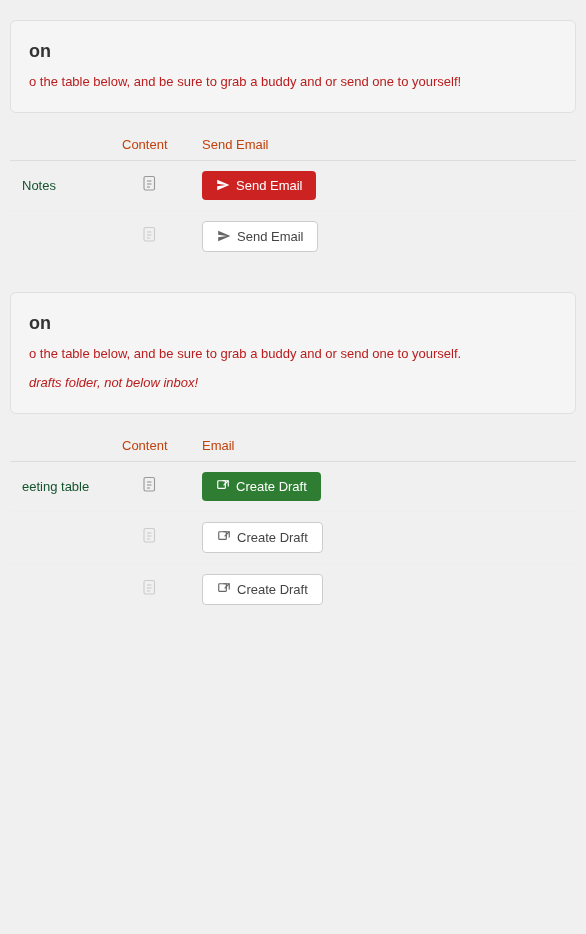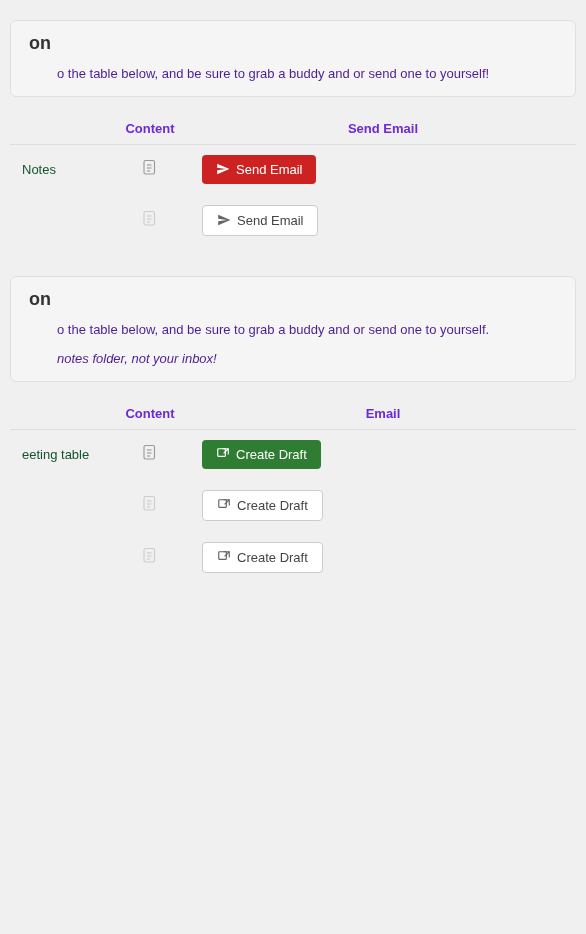--- a/index.html
+++ b/index.html
@@ -10,55 +10,54 @@
       color: #333;
       width: 586px;
       min-height: 934px;
     }
 
     .section-card {
       background: #f5f5f5;
       border: 1px solid #e0e0e0;
       border-radius: 6px;
       margin: 20px 10px 16px 10px;
-      padding: 12px 18px;
+      padding: 20px 18px;
     }
 
     .section-title {
       font-size: 18px;
       font-weight: 700;
       margin-bottom: 10px;
     }
 
     .section-desc {
       font-size: 13px;
-      color: #4c1d95;
+      color: #b91c1c;
       line-height: 1.5;
-      margin-left: 28px;
     }
 
     .section-desc em {
       font-style: italic;
     }
 
     .table-wrap {
       margin: 0 10px 30px 10px;
       overflow-x: auto;
     }
 
     table {
       width: 100%;
       border-collapse: collapse;
     }
 
     thead tr th {
-      text-align: center;
+      text-align: left;
       padding: 8px 12px;
-      font-weight: 700;
-      color: #6d28d9;
+      font-weight: 400;
+      color: #c2410c;
       font-size: 13px;
       border-bottom: 1px solid #ddd;
     }
 
     tbody tr {
       border-bottom: 1px solid #eee;
     }
 
     tbody tr:last-child {
       border-bottom: none;
@@ -222,21 +221,21 @@
         </td>
       </tr>
     </tbody>
   </table>
 </div>
 
 <div class="section-card">
   <div class="section-title">on</div>
   <div class="section-desc">o the table below, and be sure to grab a buddy and or send one to yourself.</div>
   <div class="section-desc" style="margin-top:10px;">
-    <em>notes folder, not your inbox!</em>
+    <em>drafts folder, not below inbox!</em>
   </div>
 </div>
 
 <div class="table-wrap">
   <table>
     <thead>
       <tr>
         <th class="th-first"></th>
         <th class="th-content">Content</th>
         <th>Email</th>

